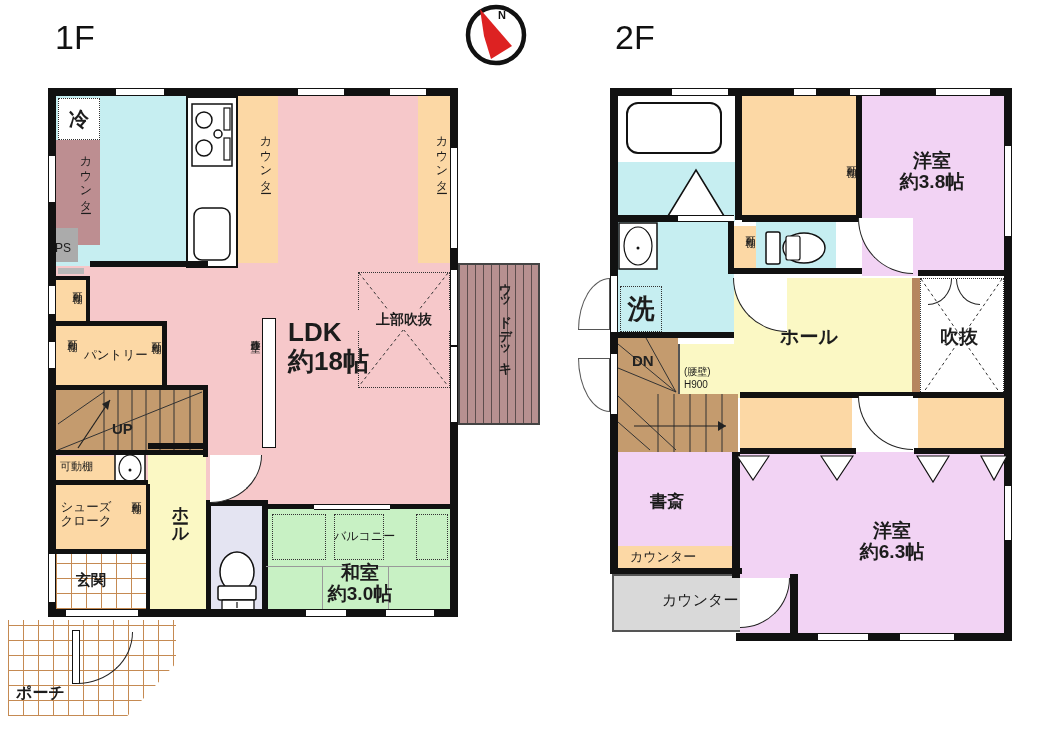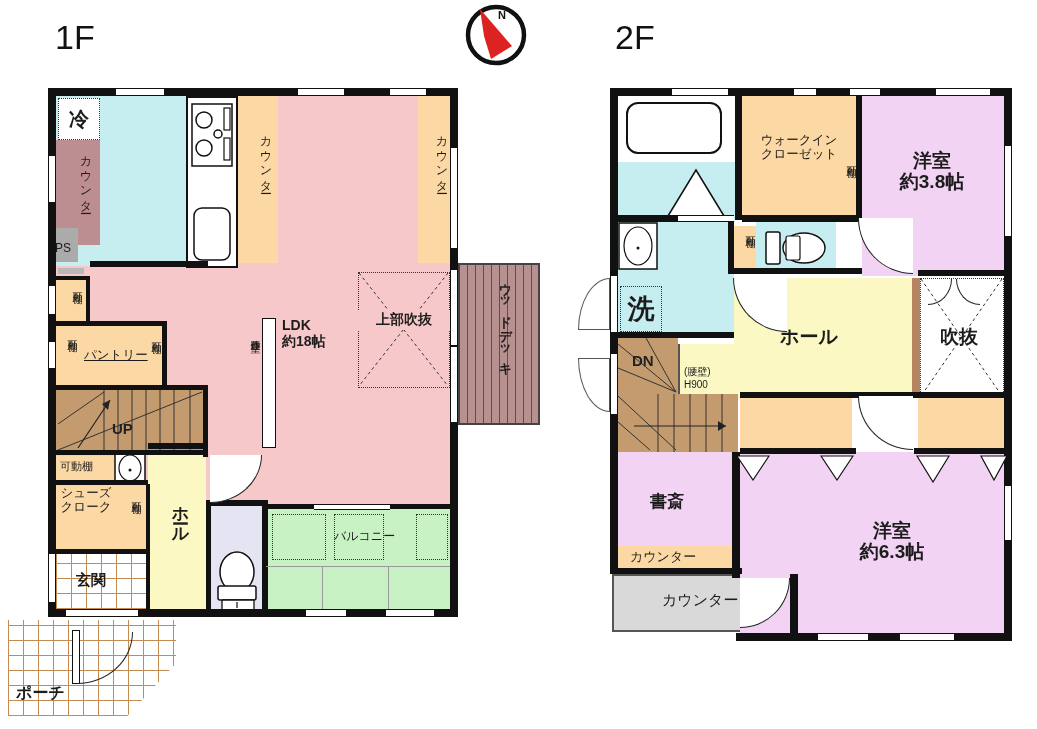--- a/index.html
+++ b/index.html
@@ -166,31 +166,33 @@
   <div class="thinline" style="left:322px;top:566px;width:1px;height:43px;"></div>
   <div class="thinline" style="left:388px;top:566px;width:1px;height:43px;"></div>
 
   <div class="label ctr bold" style="left:58px;top:98px;width:42px;height:42px;font-size:20px;">冷</div>
   <div class="label v" style="left:64px;top:148px;width:28px;height:96px;font-size:12px;">カウンター</div>
   <div class="label" style="left:55px;top:242px;font-size:12px;">PS</div>
   <div class="label v" style="left:246px;top:128px;width:26px;height:96px;font-size:12px;">カウンター</div>
   <div class="label v" style="left:422px;top:128px;width:26px;height:96px;font-size:12px;">カウンター</div>
   <div class="label v" style="left:61px;top:284px;width:22px;height:38px;font-size:10px;">可動棚</div>
   <div class="label v" style="left:58px;top:332px;width:20px;height:50px;font-size:10px;">可動棚</div>
-  <div class="label" style="left:84px;top:348px;font-size:12.5px;text-decoration:underline;">パントリー</div>
+  <div class="label" style="left:84px;top:348px;font-size:12.5px;">パントリー</div>
   <div class="label v" style="left:142px;top:334px;width:20px;height:50px;font-size:10px;">可動棚</div>
   <div class="label" style="left:60px;top:460px;font-size:11px;">可動棚</div>
-  <div class="label ctr" style="left:54px;top:484px;width:64px;height:32px;font-size:12.5px;">シューズ
+  <div class="label ctr" style="left:54px;top:498px;width:64px;height:32px;font-size:12.5px;">シューズ
 クローク</div>
   <div class="label v" style="left:122px;top:494px;width:20px;height:50px;font-size:10px;">可動棚</div>
   <div class="label v bold" style="left:162px;top:494px;width:28px;height:84px;font-size:17px;">ホール</div>
   <div class="label bold" style="left:76px;top:572px;font-size:15px;">玄関</div>
-  <div class="label bold" style="left:282px;top:318px;font-size:14px;">LDK
+  <div class="label bold" style="left:288px;top:318px;font-size:26px;">LDK
 約18帖</div>
   <div class="label" style="left:334px;top:530px;font-size:12px;">バルコニー</div>
+  <div class="label ctr bold" style="left:298px;top:562px;width:124px;height:42px;font-size:19px;">和室
+約3.0帖</div>
   <div class="label v bold" style="left:488px;top:274px;width:24px;height:108px;font-size:13px;">ウッドデッキ</div>
   <div class="label bold" style="left:16px;top:684px;font-size:16px;">ポーチ</div>
 
   <div class="room" style="left:618px;top:96px;width:117px;height:66px;background:#fff;"></div>
   <div class="room c-cyan" style="left:618px;top:162px;width:117px;height:60px;"></div>
   <div class="room c-orange" style="left:742px;top:96px;width:114px;height:124px;"></div>
   <div class="room c-lav" style="left:862px;top:96px;width:142px;height:180px;"></div>
   <div class="room c-cyan" style="left:618px;top:222px;width:116px;height:112px;"></div>
   <div class="room c-orange" style="left:734px;top:226px;width:22px;height:46px;"></div>
   <div class="room c-cyan" style="left:756px;top:222px;width:80px;height:50px;"></div>
@@ -295,22 +297,20 @@
     </svg>
   <svg class="abs" style="left:916px;top:455px;" width="34" height="28">
       <polygon points="1,1 33,1 17,27" fill="#fff" stroke="#111" stroke-width="1.2"></polygon>
     </svg>
   <svg class="abs" style="left:980px;top:455px;" width="28" height="26">
       <polygon points="1,1 27,1 14,25" fill="#fff" stroke="#111" stroke-width="1.2"></polygon>
     </svg>
 
   <div class="abs" style="left:620px;top:286px;width:42px;height:46px;border:1.5px dotted #333;"></div>
 
-  <div class="label ctr" style="left:742px;top:132px;width:114px;height:30px;font-size:12.5px;">ウォークイン
-クローゼット</div>
   <div class="label v" style="left:837px;top:158px;width:20px;height:50px;font-size:10px;">可動棚</div>
   <div class="label ctr bold" style="left:868px;top:148px;width:128px;height:46px;font-size:19px;">洋室
 約3.8帖</div>
   <div class="label v" style="left:736px;top:228px;width:20px;height:44px;font-size:10px;">可動棚</div>
   <div class="label ctr bold" style="left:620px;top:286px;width:42px;height:46px;font-size:27px;">洗</div>
   <div class="label" style="left:684px;top:366px;font-size:10px;line-height:1.25;">(腰壁)
 H900</div>
   <div class="label bold" style="left:780px;top:326px;font-size:19px;">ホール</div>
   <div class="label bold" style="left:940px;top:326px;font-size:19px;text-align:right;">吹抜</div>
   <div class="label bold" style="left:650px;top:492px;font-size:17px;">書斎</div>

